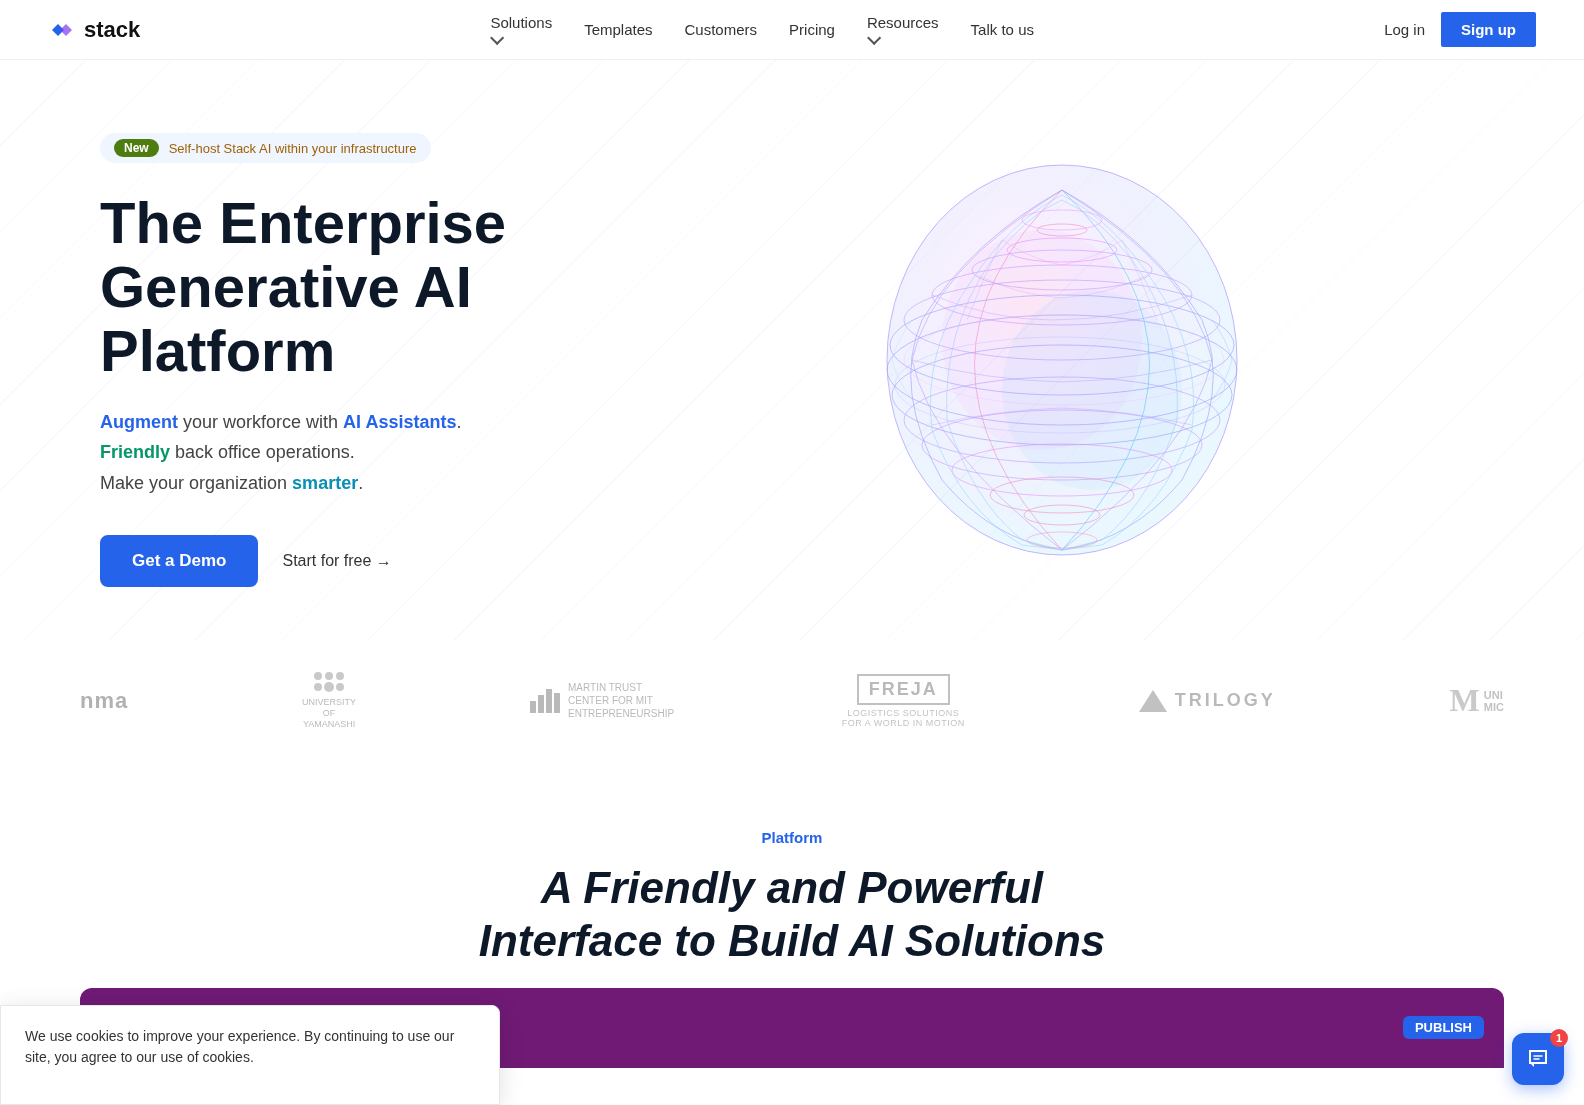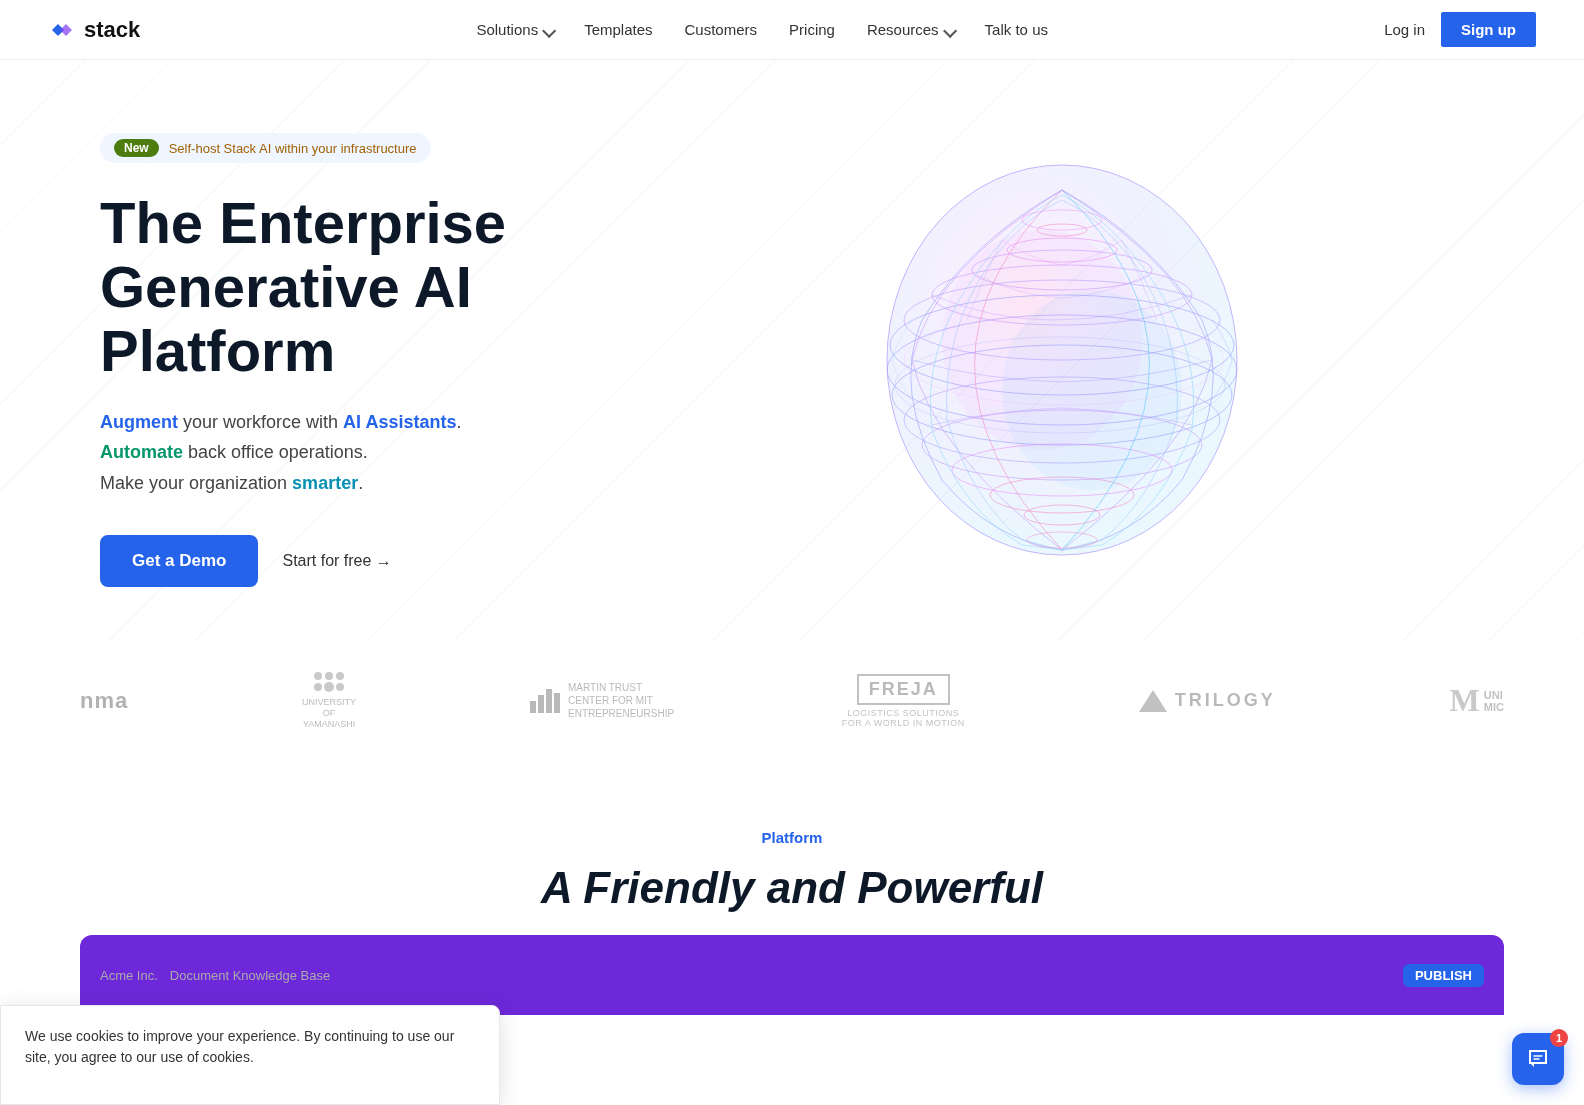--- a/index.html
+++ b/index.html
@@ -8,21 +8,21 @@
     
     .navbar {
       display: flex; align-items: center; justify-content: space-between;
       padding: 0 48px; height: 60px; border-bottom: 1px solid #f0f0f0;
       position: sticky; top: 0; background: #fff; z-index: 100;
     }
     .nav-logo { display: flex; align-items: center; gap: 8px; }
     .nav-logo-icon { width: 28px; height: 28px; }
     .nav-logo-text { font-size: 22px; font-weight: 700; color: #111; }
     .nav-links { display: flex; align-items: center; gap: 32px; }
-    .nav-link { font-size: 15px; color: #333; cursor: pointer; display: flex; align-items: flex-end; gap: 4px; text-decoration: none; }
+    .nav-link { font-size: 15px; color: #333; cursor: pointer; display: flex; align-items: flex-start; gap: 4px; text-decoration: none; flex-direction: column; }
     .nav-actions { display: flex; align-items: center; gap: 16px; }
     .btn-login { font-size: 15px; color: #333; cursor: pointer; background: none; border: none; }
     .btn-signup { background: #2563eb; color: #fff; border: none; border-radius: 2px; padding: 9px 20px; font-size: 15px; font-weight: 600; cursor: pointer; }
     .chevron { display: inline-block; width: 10px; height: 10px; border-right: 2px solid #555; border-bottom: 2px solid #555; transform: rotate(45deg) translateY(-3px); }
 
     
     .hero {
       display: flex; align-items: center; justify-content: space-between;
       padding: 60px 100px 40px 100px; min-height: 580px; position: relative; overflow: hidden;
     }
@@ -74,21 +74,21 @@
     .logo-item { opacity: 0.45; filter: grayscale(1); display: flex; align-items: center; }
     .logo-text { font-size: 22px; font-weight: 700; color: #555; letter-spacing: 1px; }
 
     
     .platform-section { padding: 60px 80px 20px; text-align: center; }
     .platform-label { color: #2563eb; font-size: 15px; font-weight: 600; margin-bottom: 16px; }
     .platform-title { font-size: 44px; font-weight: 800; color: #0d1829; line-height: 1.2; font-style: italic; }
 
     
     .app-preview {
-      margin: 0 80px; background: #6d28d9; border-radius: 12px 12px 0 0;
+      margin: 0 80px; background: #701a75; border-radius: 12px 12px 0 0;
       height: 80px; display: flex; align-items: center; padding: 0 20px; gap: 12px;
     }
     .app-bar-item { color: #aaa; font-size: 13px; }
     .app-bar-publish { background: #2563eb; color: #fff; border-radius: 6px; padding: 4px 12px; font-size: 13px; font-weight: 600; }
 
     
     .cookie-banner {
       position: fixed; bottom: 0; left: 0; width: 500px;
       background: #fff; border: 1px solid #e5e7eb; border-radius: 0 8px 0 0;
       padding: 20px 24px; box-shadow: 0 4px 24px rgba(0,0,0,0.12); z-index: 200;
@@ -160,21 +160,21 @@
   <div class="hero-left">
     <div class="hero-badge">
       <span class="badge-new">New</span>
       <span class="badge-text">Self-host Stack AI within your infrastructure</span>
     </div>
 
     <h1 class="hero-title">The Enterprise Generative AI Platform</h1>
 
     <div class="hero-desc">
       <span class="highlight-blue">Augment</span><span> your workforce with </span><span class="highlight-blue">AI Assistants</span><span>.</span><br>
-      <span class="highlight-green">Automate</span><span> back office operations.</span><br>
+      <span class="highlight-green">Friendly</span><span> back office operations.</span><br>
       <span>Make your organization </span><span class="highlight-teal">smarter</span><span>.</span>
     </div>
 
     <div class="hero-buttons">
       <button class="btn-demo">Get a Demo</button>
       <a class="btn-free">Start for free →</a>
     </div>
   </div>
 
   <div class="hero-right">
@@ -299,20 +299,21 @@
       <span style="font-size:11px;font-weight:700;color:#777">UNI</span>
       <span style="font-size:11px;font-weight:700;color:#777">MIC</span>
     </div>
   </div>
 </div>
 
 <div class="platform-section">
   <p class="platform-label">Platform</p>
   <h2 class="platform-title">
     <span>A Friendly and Powerful</span><br>
+    <span>Interface to Build AI Solutions</span>
   </h2>
 </div>
 
 <div class="app-preview">
   <span class="app-bar-item">Acme Inc.</span>
   <span class="app-bar-item">Document Knowledge Base</span>
   <div style="flex:1"></div>
   <span class="app-bar-publish">PUBLISH</span>
 </div>
 

